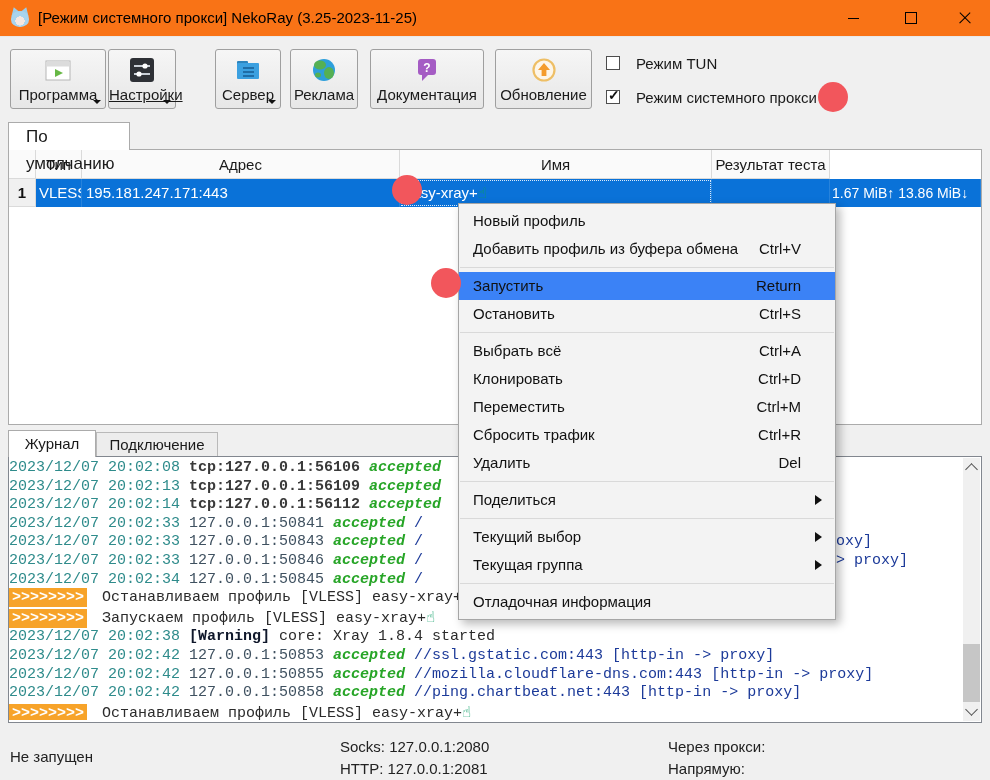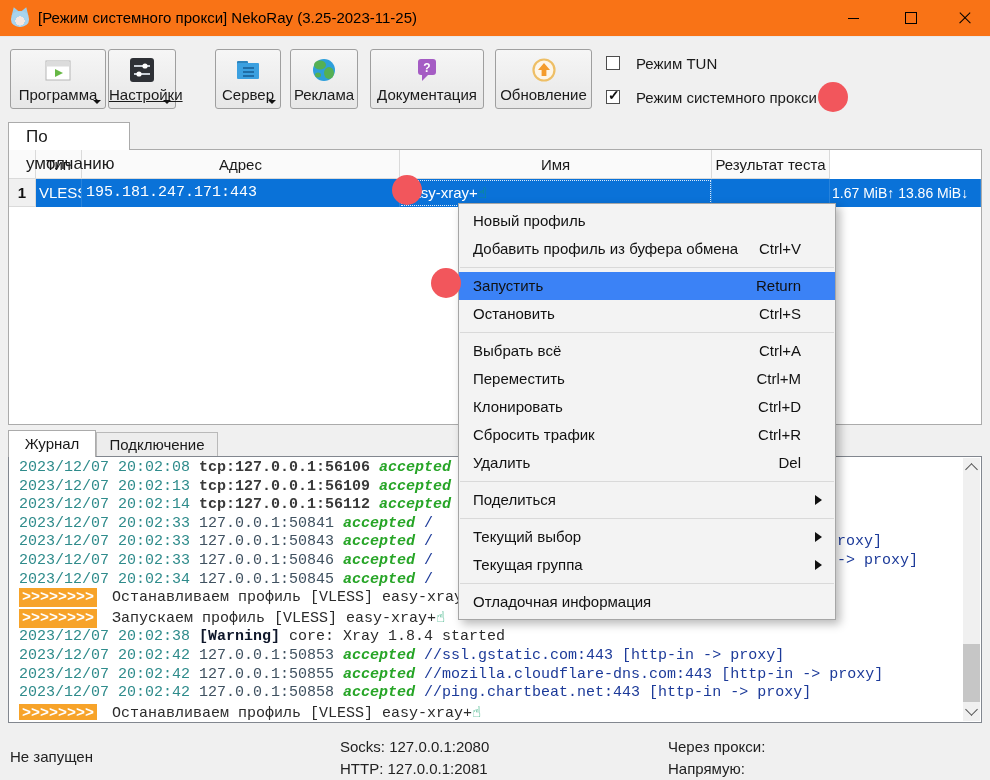--- a/index.html
+++ b/index.html
@@ -57,21 +57,21 @@
   .mi.hl{background:#3b82f6;}
   .msep{height:9px;position:relative;}
   .msep::after{content:"";position:absolute;left:1px;right:1px;top:4px;height:1px;background:#d9d9d9;}
 
   
   .btab{box-sizing:border-box;font-size:15px;text-align:center;z-index:6;}
   .btab.active{left:8px;top:430px;width:88px;height:27px;background:#fff;border:1px solid #ababab;border-bottom:none;line-height:26px;}
   .btab.inactive{left:96px;top:432px;width:122px;height:24px;background:#ededed;border:1px solid #b9b9b9;border-bottom:none;line-height:23px;}
   .logpane{left:8px;top:456px;width:974px;height:267px;background:#fff;border:1px solid #82878f;box-sizing:border-box;z-index:4;}
   .loglines{position:absolute;left:0;top:2px;width:946px;height:261px;overflow:hidden;
-            font-family:"Liberation Mono",monospace;font-size:15px;line-height:18.6px;padding-left:10px;}
+            font-family:"Liberation Mono",monospace;font-size:15px;line-height:18.6px;}
   .log-line{white-space:pre;}
   .lg-ts{color:#2e8b8b;} .lg-tcp{color:#3a3a3a;font-weight:bold;} .lg-addr{color:#3f5160;}
   .lg-acc{color:#27a527;font-style:italic;font-weight:bold;}
   .lg-url{color:#1c3a99;} .lg-warn{color:#0f172a;font-weight:bold;} .lg-txt{color:#2b2b2b;}
   .lg-chip{background:#f7a329;color:#fff;font-weight:bold;padding:1px 3px;margin-right:6px;}
   .lg-hand{color:#0c9e66;font-family:"DejaVu Sans",sans-serif;}
   .lg-gap{display:inline-block;}
 
   
   .vsb{position:absolute;right:1px;top:1px;width:17px;height:263px;background:#f0f0f0;}
@@ -193,37 +193,37 @@
   <div class="trow thead">
     <div class="tc c0"></div>
     <div class="tc c1">Тип</div>
     <div class="tc c2">Адрес</div>
     <div class="tc c3">Имя</div>
     <div class="tc c4">Результат теста</div>
   </div>
   <div class="trow tdata">
     <div class="tc c0 num">1</div>
     <div class="tc c1 sel" style="padding-left:3px;">VLESS</div>
-    <div class="tc c2 sel" style="padding-left:4px;font-family:Liberation Mono, monospace;">195.181.247.171:443</div>
+    <div class="tc c2 sel" style="padding-left:4px;">195.181.247.171:443</div>
     <div class="tc c3 sel namecell" style="padding-left:4px;"><span>easy-xray+</span><span class="hand">☝</span></div>
     <div class="tc c4 sel"></div>
     <div class="tc c5 sel" style="padding-left:2px;font-size:14px;">1.67 MiB↑ 13.86 MiB↓</div>
   </div>
 </div>
 
 <div class="abs cmenu">
   <div class="mi"><span>Новый профиль</span></div>
   <div class="mi"><span>Добавить профиль из буфера обмена</span><span class="sc">Ctrl+V</span></div>
   <div class="msep"></div>
   <div class="mi hl"><span>Запустить</span><span class="sc">Return</span></div>
   <div class="mi"><span>Остановить</span><span class="sc">Ctrl+S</span></div>
   <div class="msep"></div>
   <div class="mi"><span>Выбрать всё</span><span class="sc">Ctrl+A</span></div>
+  <div class="mi"><span>Клонировать</span><span class="sc">Ctrl+D</span></div>
   <div class="mi"><span>Переместить</span><span class="sc">Ctrl+M</span></div>
-  <div class="mi"><span>Клонировать</span><span class="sc">Ctrl+D</span></div>
   <div class="mi"><span>Сбросить трафик</span><span class="sc">Ctrl+R</span></div>
   <div class="mi"><span>Удалить</span><span class="sc">Del</span></div>
   <div class="msep"></div>
   <div class="mi"><span>Поделиться</span><span class="subarrow"></span></div>
   <div class="msep"></div>
   <div class="mi"><span>Текущий выбор</span><span class="subarrow"></span></div>
   <div class="mi"><span>Текущая группа</span><span class="subarrow"></span></div>
   <div class="msep"></div>
   <div class="mi"><span>Отладочная информация</span></div>
 </div>

